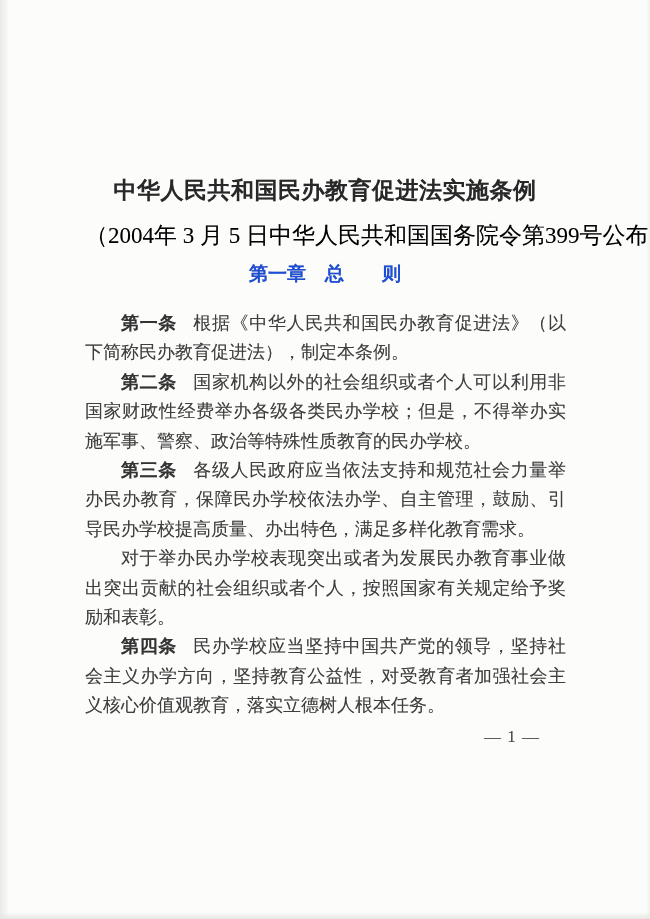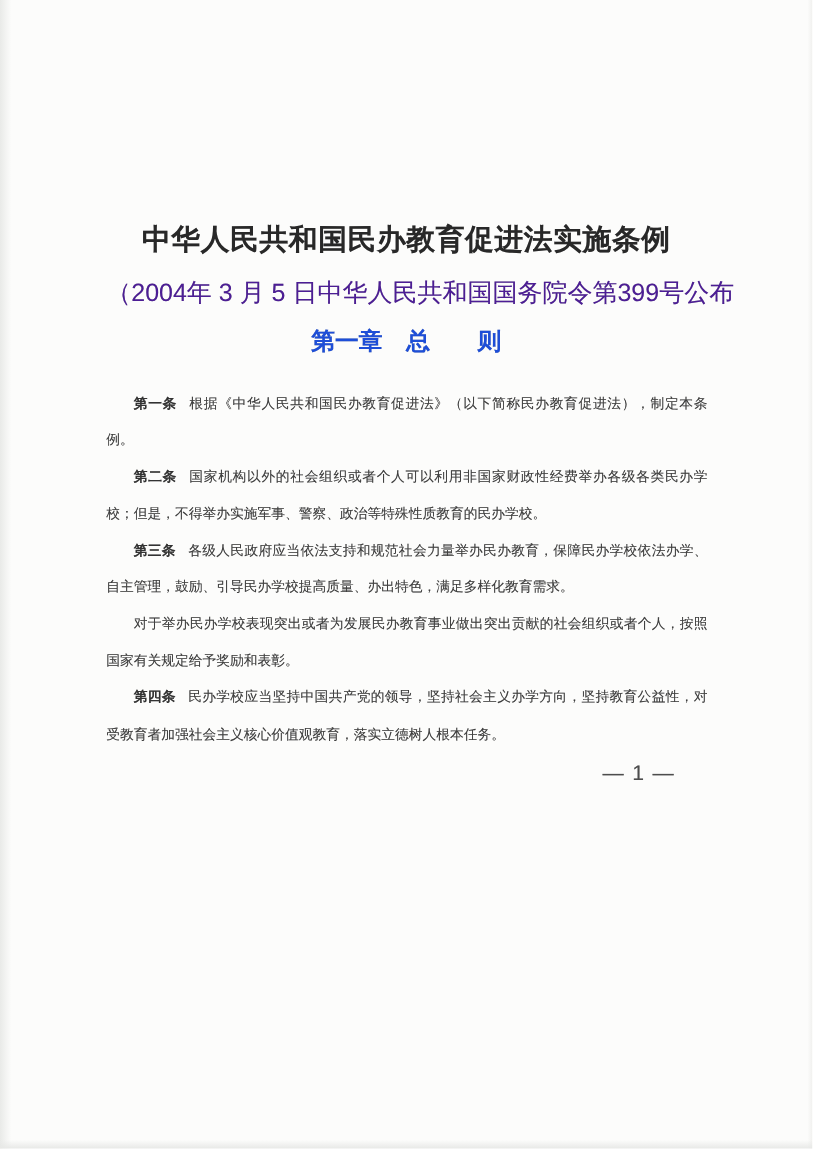--- a/index.html
+++ b/index.html
@@ -7,21 +7,21 @@
     padding: 0;
     background: #ffffff;
   }
   .page {
     position: relative;
     width: 650px;
     height: 919px;
     margin: 0;
     background: #fcfcfb;
     overflow: hidden;
-    font-family: Liberation Sans, sans-serif;
+    font-family: Liberation Serif, serif;
     color: #3d3d3d;
     text-shadow: 0 0 0.5px rgba(40,40,40,0.35); 
   }
   
   .edge-left {
     position: absolute; left: 0; top: 0; bottom: 0; width: 9px;
     background: linear-gradient(to right, #e9eae8, rgba(252,252,251,0));
     pointer-events: none;
   }
   .edge-bottom {
@@ -41,42 +41,42 @@
     font-size: 23px;
     line-height: 34px;
     font-weight: 700;
     letter-spacing: 0.5px;
     color: #282828;
   }
 
   .promulgation {
     width: 481px;
     margin: 13px 0 0 85px;
-    font-size: 20px;
+    font-size: 23px;
     line-height: 29px;
     text-align: justify;
-    color: #4c1d95;
+    color: #000000;
   }
   .promulgation .prom-line {
     white-space: nowrap;
   }
 
   .chapter {
     margin: 9px 0 0 0;
     text-align: center;
     font-size: 19px;
     line-height: 30px;
     font-weight: 700;
     color: #1d4ed8;
   }
 
   .body-text {
     width: 481px;
     margin: 20px 0 0 85px;
-    font-size: 11px;
+    font-size: 18px;
     line-height: 29.4px;
     text-align: justify;
     color: #3f3f3f;
   }
   .body-text p {
     margin: 0;
     padding: 0;
     text-indent: 2em;
   }
   .body-text .lead {

